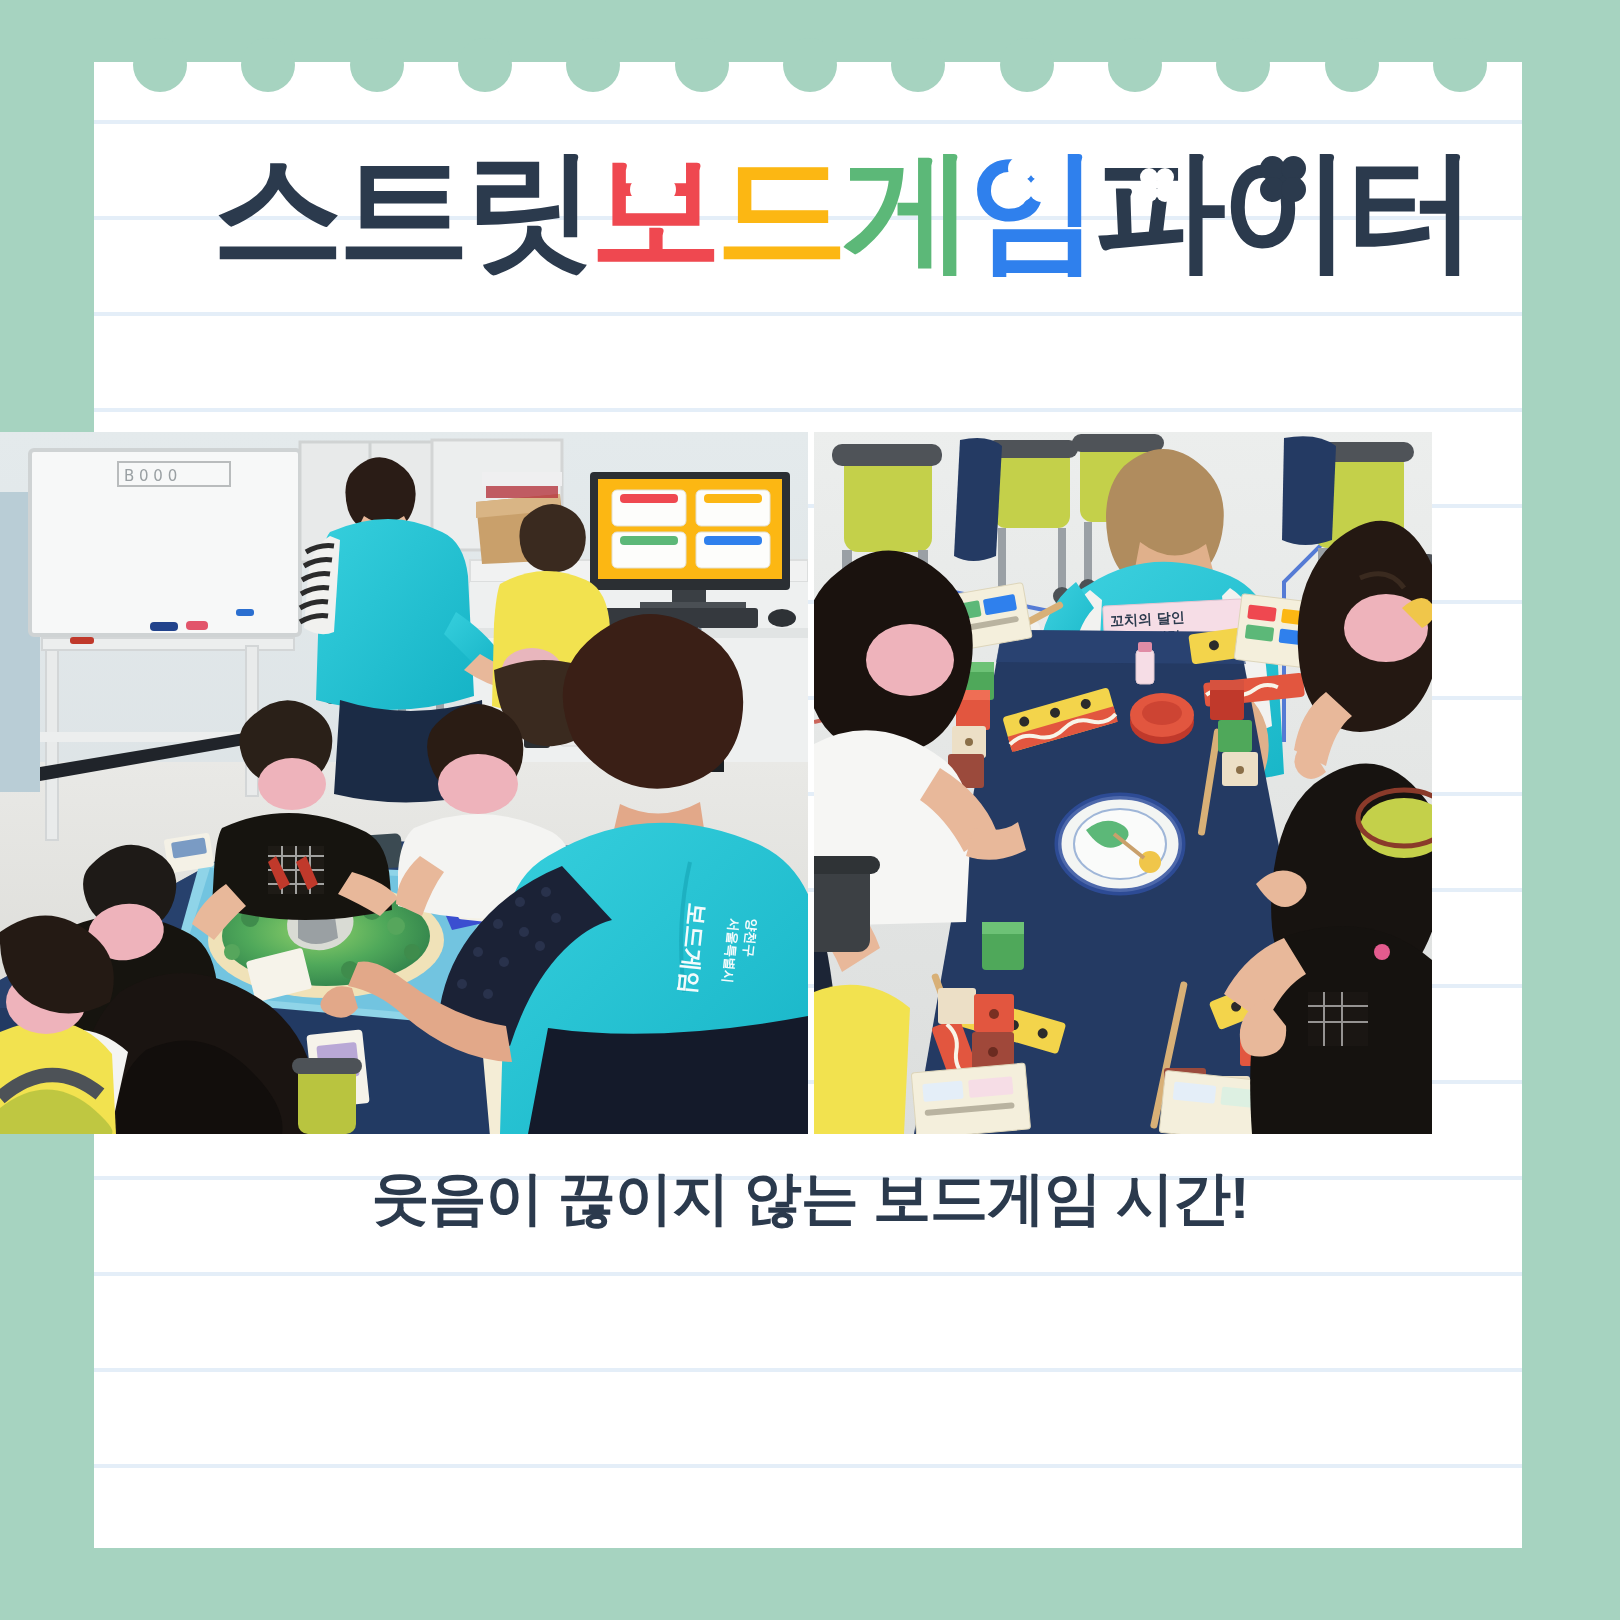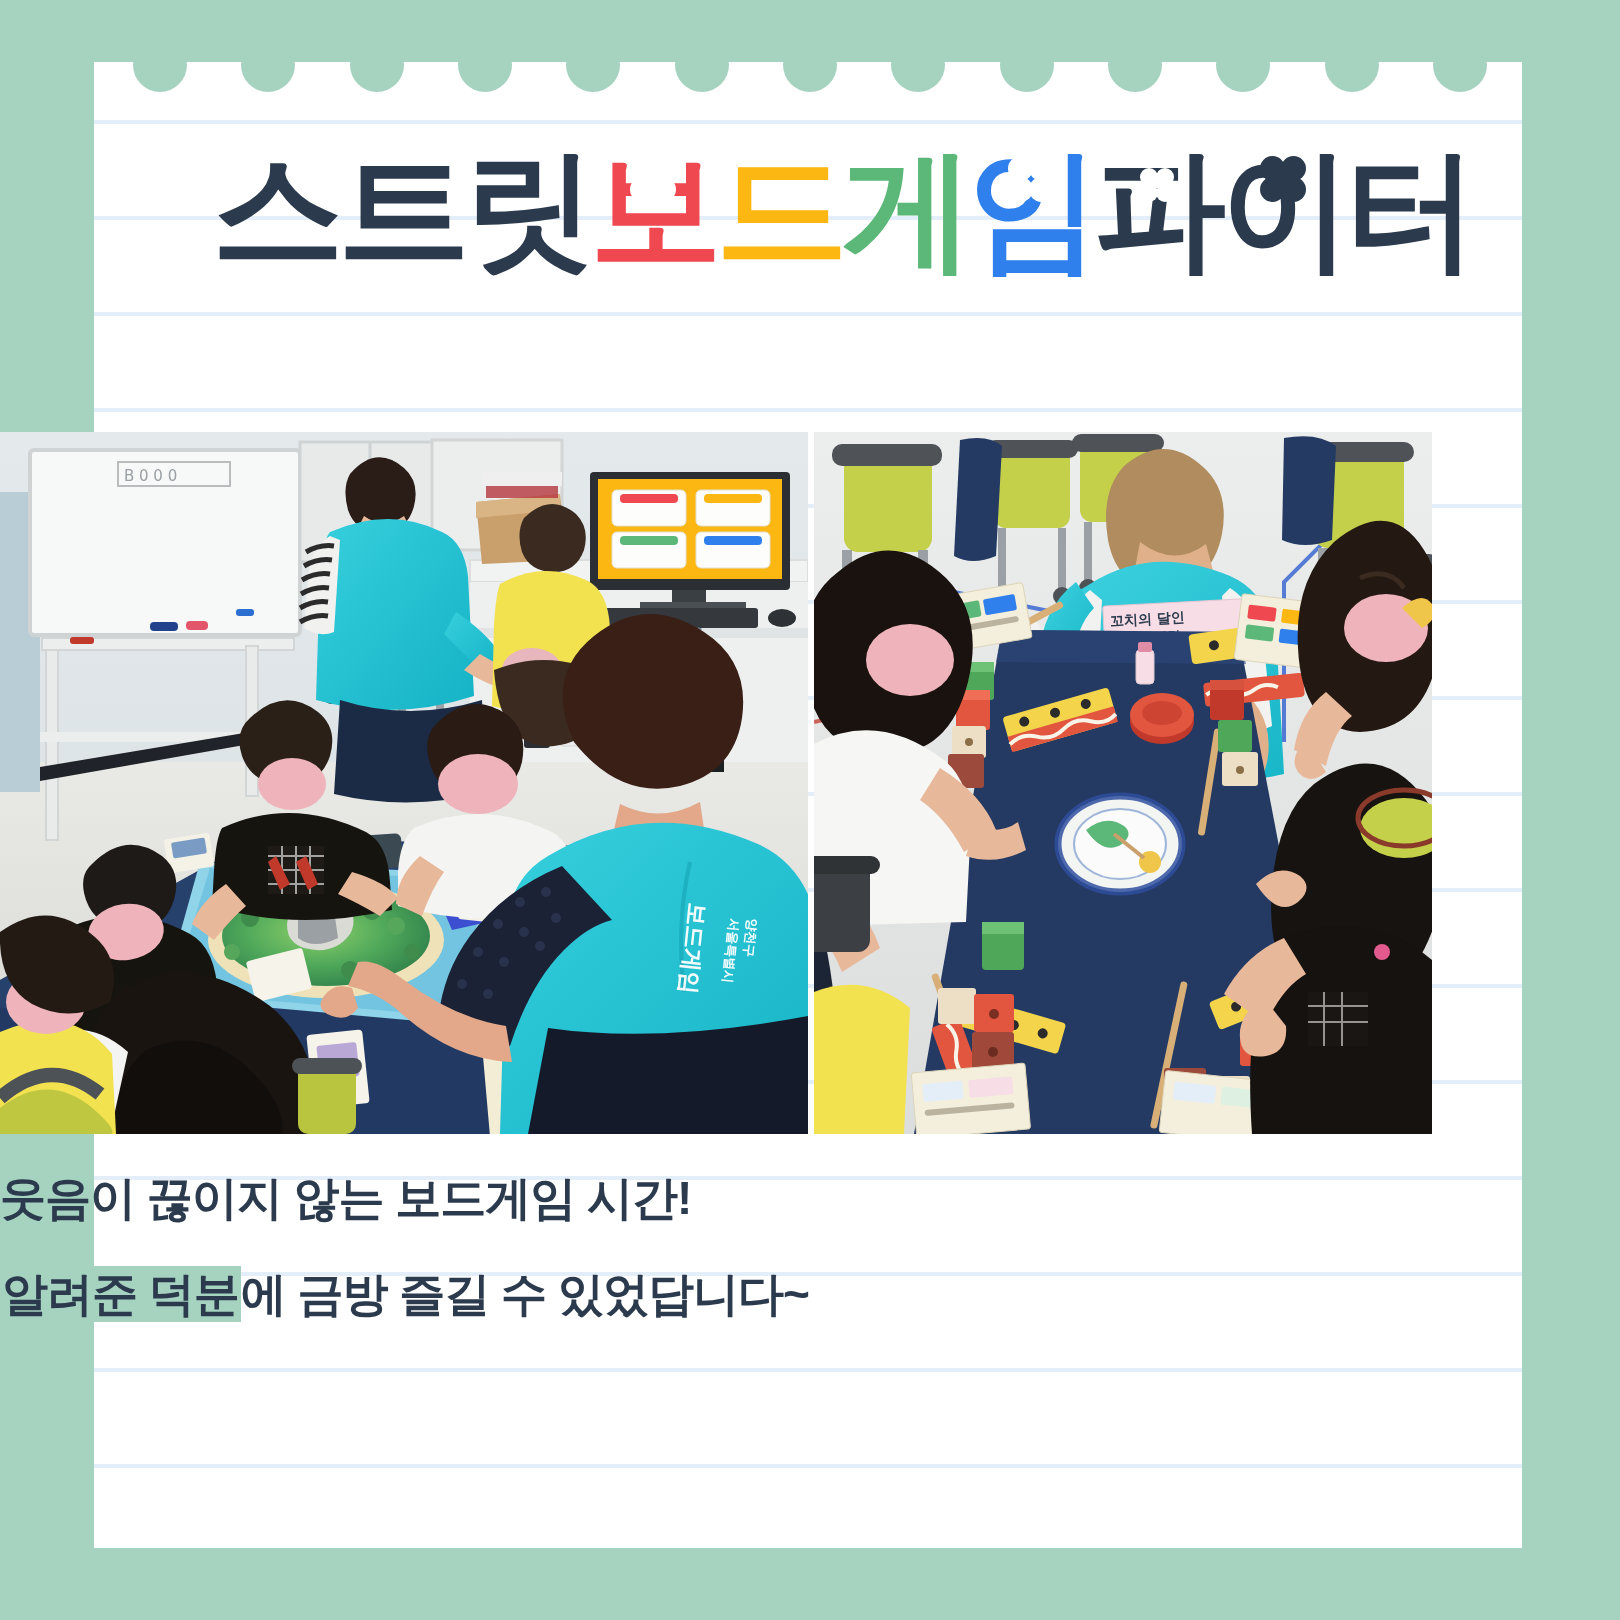--- a/index.html
+++ b/index.html
@@ -100,22 +100,23 @@
     position:absolute;top:0;height:702px;overflow:hidden;
     background:#cfd6d9;
   }
   #photo-left{left:0;width:808px;}
   #photo-right{left:814px;width:618px;}
   .photo svg{display:block;width:100%;height:100%;}
 
   
   #caption{
     position:absolute;left:0;top:1150px;width:100%;
+    text-align:center;
     z-index:4;
-    font-size:46px;
+    font-size:58px;
     font-weight:700;
     color:#2b3a4d;
     line-height:96px;
     letter-spacing:-1px;
   }
   #caption .line{display:block;}
   .hl{background:#a6d3c0;padding:2px 2px;}
 </style>
 </head>
 <body>
@@ -737,14 +738,13 @@
       <g>
         <ellipse cx="590" cy="396" rx="44" ry="30" fill="#c4d04a"></ellipse>
         <ellipse cx="590" cy="386" rx="46" ry="28" fill="none" stroke="#8a3a2a" stroke-width="5"></ellipse>
       </g>
     </svg>
   </div>
 </div>
 
 <div id="caption">
   <span class="line">웃음이 끊이지 않는 보드게임 시간!</span>
-  <span class="line"><span class="hl">알려준 덕분</span><span>에 금방 즐길 수 있었답니다~</span></span>
 </div>
 
 </body></html>

